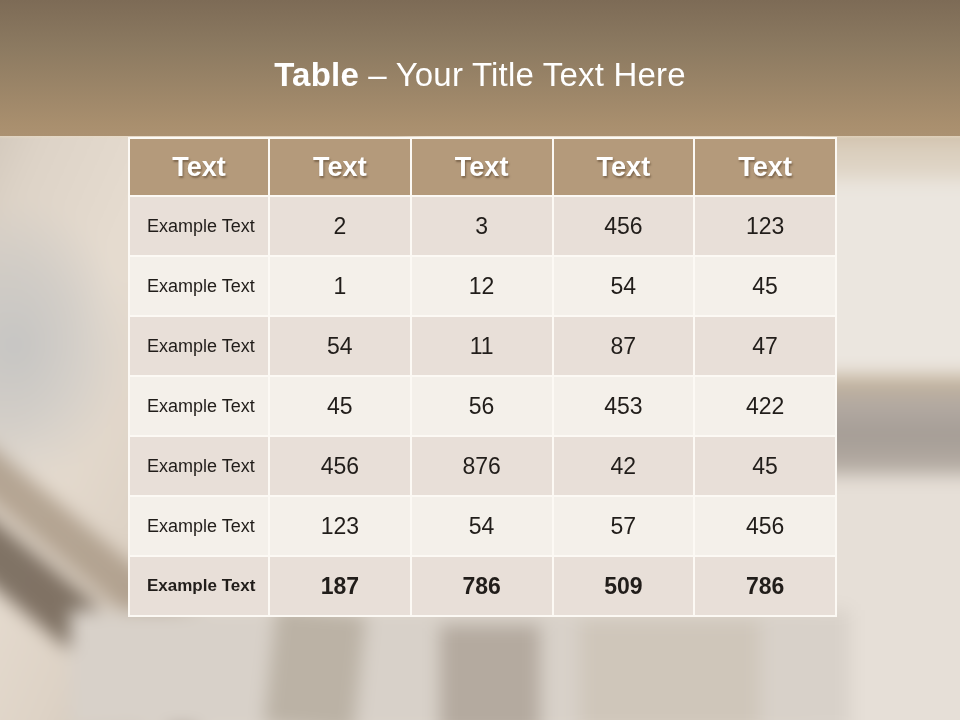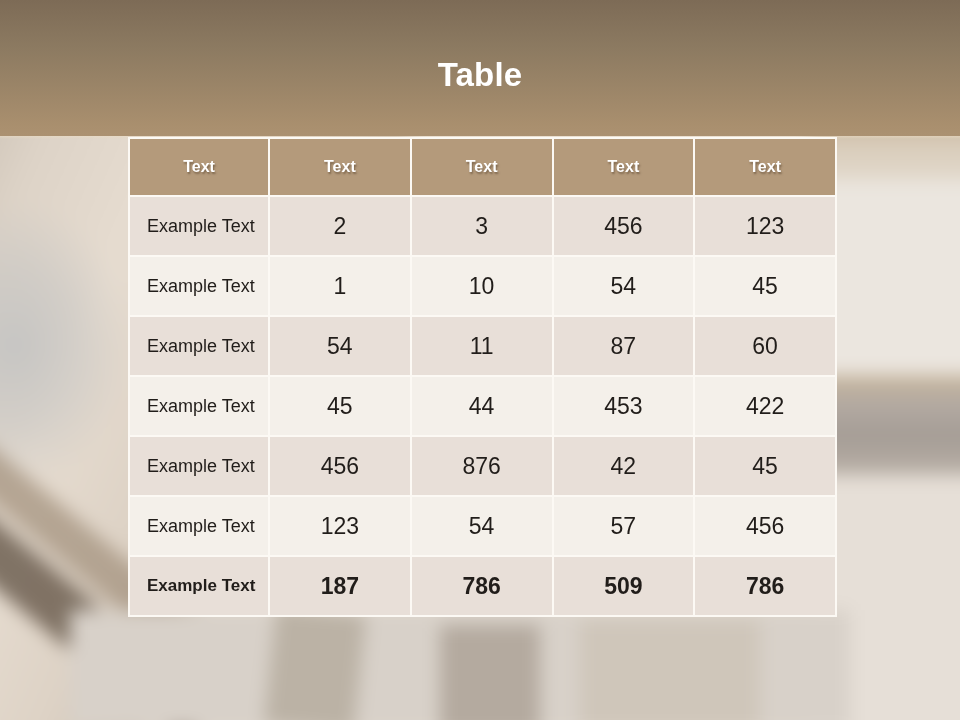--- a/index.html
+++ b/index.html
@@ -113,21 +113,21 @@
   .data-table th, .data-table td {
     border: 2px solid #fcf9f4;
     text-align: center;
     vertical-align: middle;
     overflow: hidden;
   }
   .data-table th {
     height: 54px;
     background: #b49a7b;
     color: #ffffff;
-    font-size: 16px;
+    font-size: 27px;
     font-weight: bold;
     text-shadow: 1px 2px 2px rgba(80,60,40,0.55);
   }
   .data-table td {
     height: 56px;
     font-size: 23px;
     color: #211d1a;
   }
   .data-table td.cell-label {
     text-align: left;
@@ -155,21 +155,21 @@
     <div class="right-bottom-panel"></div>
     <div class="bottom-strip-base"></div>
     <div class="bottom-smudge-1"></div>
     <div class="bottom-smudge-2"></div>
     <div class="bottom-smudge-3"></div>
   </div>
 
   <div class="title-band"></div>
 
   <div class="slide-title">
-    <span class="t-bold">Table</span>
+    <span class="t-bold">Table</span><span class="t-rest"> – Your Title Text Here</span>
   </div>
 
   <div class="table-wrap">
     <table class="data-table">
       <colgroup>
         <col class="c-label">
           <col>
           <col>
           <col>
           <col>
@@ -187,35 +187,35 @@
         <tr class="row-band">
           <td class="cell-label">Example Text</td>
           <td>2</td>
           <td>3</td>
           <td>456</td>
           <td>123</td>
         </tr>
         <tr class="row-alt">
           <td class="cell-label">Example Text</td>
           <td>1</td>
-          <td>10</td>
+          <td>12</td>
           <td>54</td>
           <td>45</td>
         </tr>
         <tr class="row-band">
           <td class="cell-label">Example Text</td>
           <td>54</td>
           <td>11</td>
           <td>87</td>
-          <td>60</td>
+          <td>47</td>
         </tr>
         <tr class="row-alt">
           <td class="cell-label">Example Text</td>
           <td>45</td>
-          <td>44</td>
+          <td>56</td>
           <td>453</td>
           <td>422</td>
         </tr>
         <tr class="row-band">
           <td class="cell-label">Example Text</td>
           <td>456</td>
           <td>876</td>
           <td>42</td>
           <td>45</td>
         </tr>

